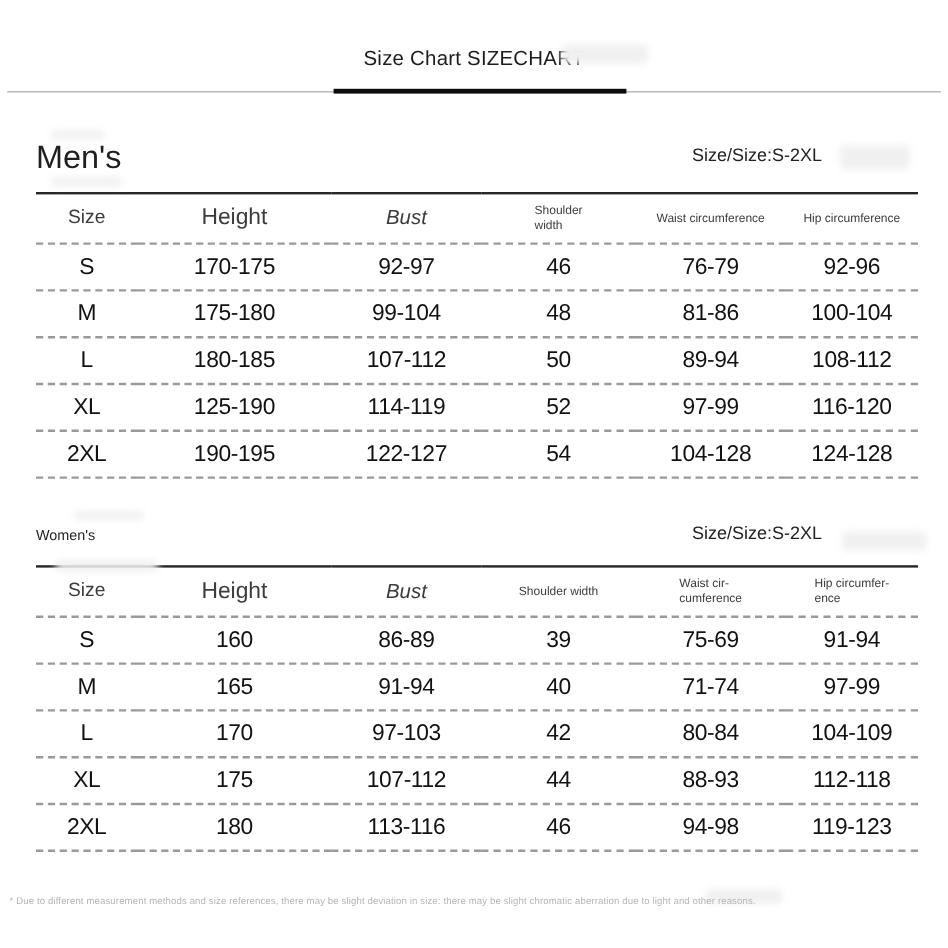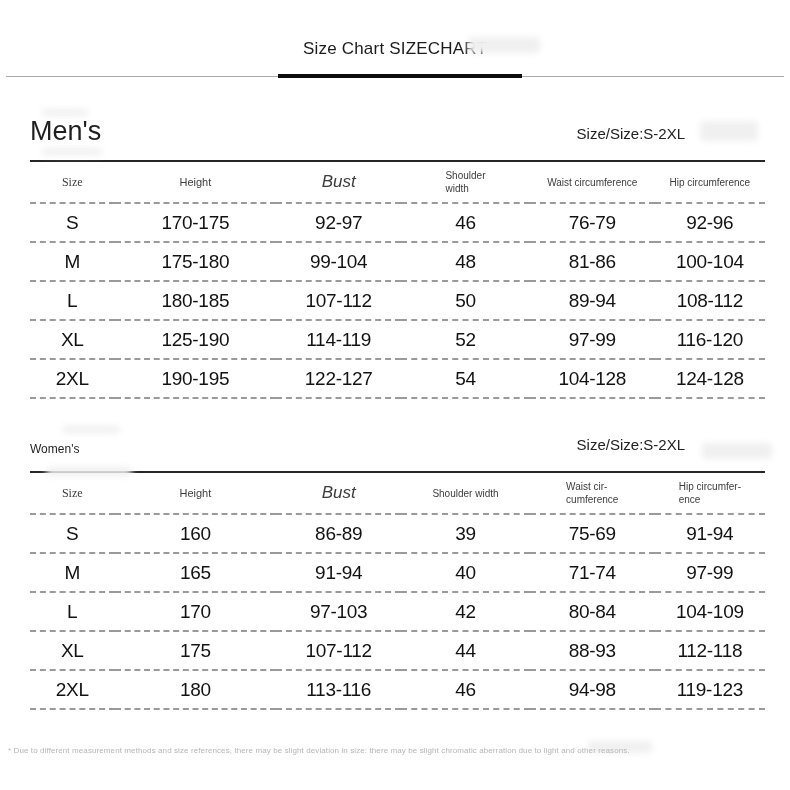--- a/index.html
+++ b/index.html
@@ -13,43 +13,43 @@
   .page-title {
     padding-top:38px; text-align:center;
     font-size:17px; line-height:21px; color:#1c1c1c; letter-spacing:.2px;
   }
   .rules { position:relative; margin-top:15px; height:6px; }
   .rule-thin  { position:absolute; top:2px; left:6px; right:6px; height:1px; background:#a8a8a8; }
   .rule-thick { position:absolute; top:0; left:278px; width:244px; height:4px; background:#0c0c0c; }
 
   
   .content { margin-left:30px; margin-right:25px; }
-  .section-head { display:flex; justify-content:space-between; align-items:flex-end; }
+  .section-head { display:flex; justify-content:space-between; align-items:center; }
   .section-head.mens   { margin-top:37px; margin-bottom:15px; }
   .section-head.womens { margin-top:37px; margin-bottom:15px; }
   .heading-mens   { font-size:27px; line-height:1.05; color:#1f1f1f; font-weight:normal; margin:0; }
   .heading-womens { font-size:12px; line-height:1.1;  color:#1f1f1f; font-weight:normal; margin:0; }
   .size-range { font-size:15px; color:#222; padding-right:80px; padding-bottom:3px; }
 
   
   table.size-table {
     width:100%; border-collapse:collapse; table-layout:fixed;
     border-top:2px solid #262626;
   }
   col.c-size   { width:11.5%; }
   col.c-height { width:22%;   }
   col.c-bust   { width:17%;   }
   col.c-shldr  { width:17.5%; }
   col.c-waist  { width:17%;   }
   col.c-hip    { width:15%;   }
 
   th, td { text-align:center; font-weight:normal; padding:0; }
   tr.hdr-row th { height:40px; border-bottom:2px dashed #9a9a9a; color:#3c3c3c; }
-  th.h-size   { font-size:12px;font-family:Liberation Serif, serif; }
-  th.h-height { font-size:11px; }
+  th.h-size   { font-size:16px; }
+  th.h-height { font-size:19px; }
   th.h-bust   { font-size:17px;font-style:italic; }
   th.h-small  { font-size:10px; color:#4d4d4d; }
   .hdr-stack  { display:inline-block; text-align:left; line-height:1.3; }
   .hdr-line   { display:block; }
   .hdr-line:empty { display:none; }
 
   tr.data-row td {
     height:37px; border-bottom:2px dashed #9a9a9a;
     font-size:19px; color:#121212; letter-spacing:-.3px;
   }

